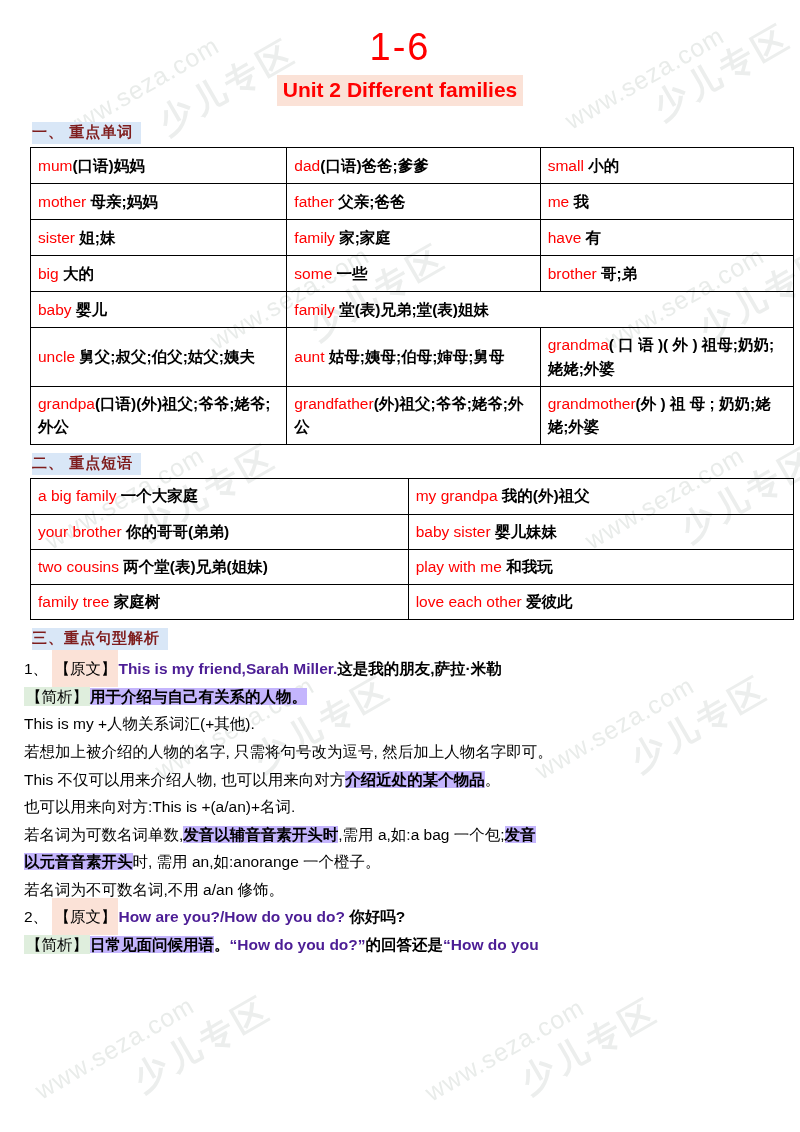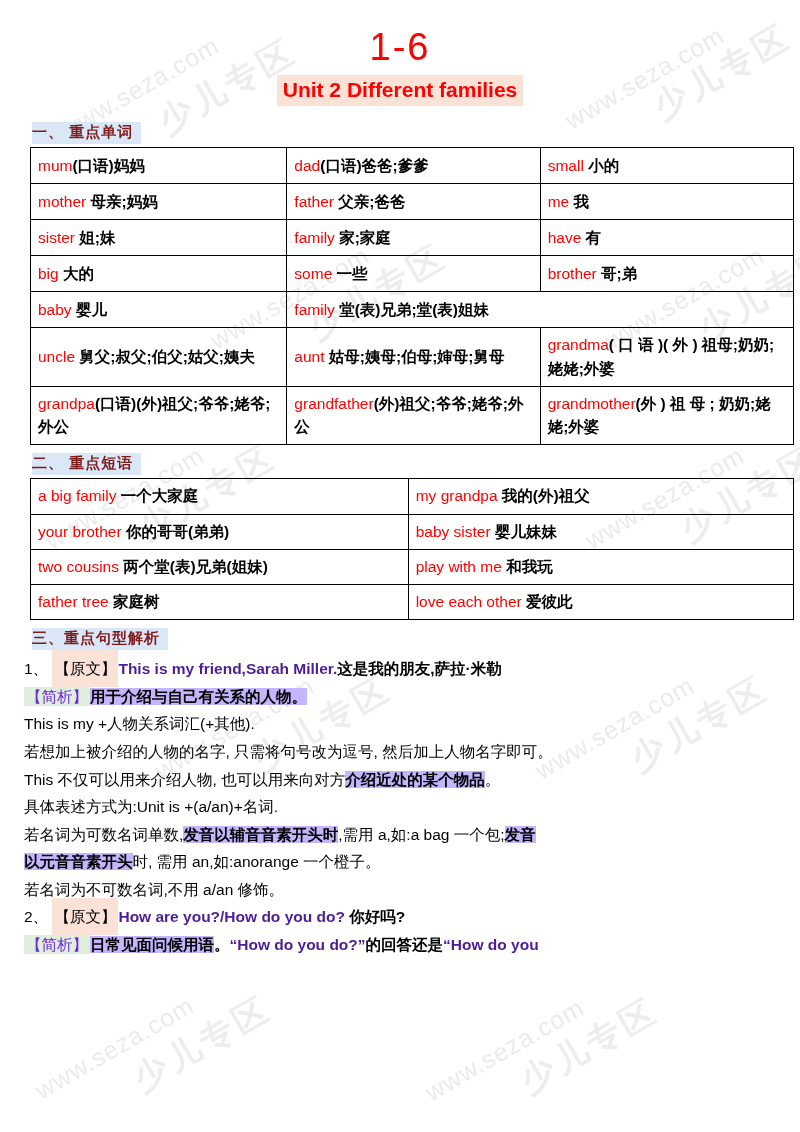--- a/index.html
+++ b/index.html
@@ -100,21 +100,21 @@
     white-space: nowrap;
   }
   .idx { color: #000000; }
   .tag-yuanwen {
     background: #fbe2d7;
     color: #000000;
     padding: 10px 2px;
   }
   .tag-jianxi {
     background: #dfeedd;
-    color: #6d28d9;
+    color: #000000;
     padding: 1px 2px;
   }
   .hl { background: #c4b5fd; }
   .red { color: #4c1d95; }
   .bold-cn { font-weight: bold; }
 </style>
 </head>
 <body>
 
 <div class="wm-layer">
@@ -214,21 +214,21 @@
       </tr>
       <tr>
         <td><span class="en">your brother</span><span class="cn"> 你的哥哥(弟弟)</span></td>
         <td><span class="en">baby sister</span><span class="cn"> 婴儿妹妹</span></td>
       </tr>
       <tr>
         <td><span class="en">two cousins</span><span class="cn"> 两个堂(表)兄弟(姐妹)</span></td>
         <td><span class="en">play with me</span><span class="cn"> 和我玩</span></td>
       </tr>
       <tr>
-        <td><span class="en">father tree</span><span class="cn"> 家庭树</span></td>
+        <td><span class="en">family tree</span><span class="cn"> 家庭树</span></td>
         <td><span class="en">love each other</span><span class="cn"> 爱彼此</span></td>
       </tr>
     </tbody>
   </table>
 
   
   <div class="section-head">三、重点句型解析</div>
 
   <div class="explain">
 
@@ -242,21 +242,21 @@
     </div>
 
     <div class="exp-line">This is my +人物关系词汇(+其他).</div>
 
     <div class="exp-line">若想加上被介绍的人物的名字, 只需将句号改为逗号, 然后加上人物名字即可。</div>
 
     <div class="exp-line">
       <span>This  不仅可以用来介绍人物,  也可以用来向对方</span><span class="hl bold-cn">介绍近处的某个物品</span><span>。</span>
     </div>
 
-    <div class="exp-line">具体表述方式为:Unit is +(a/an)+名词.</div>
+    <div class="exp-line">也可以用来向对方:This is +(a/an)+名词.</div>
 
     <div class="exp-line">
       <span>若名词为可数名词单数,</span><span class="hl bold-cn">发音以辅音音素开头时</span><span>,需用  a,如:a  bag  一个包;</span><span class="hl bold-cn">发音</span>
     </div>
 
     <div class="exp-line">
       <span class="hl bold-cn">以元音音素开头</span><span>时,  需用 an,如:anorange  一个橙子。</span>
     </div>
 
     <div class="exp-line">若名词为不可数名词,不用  a/an  修饰。</div>

